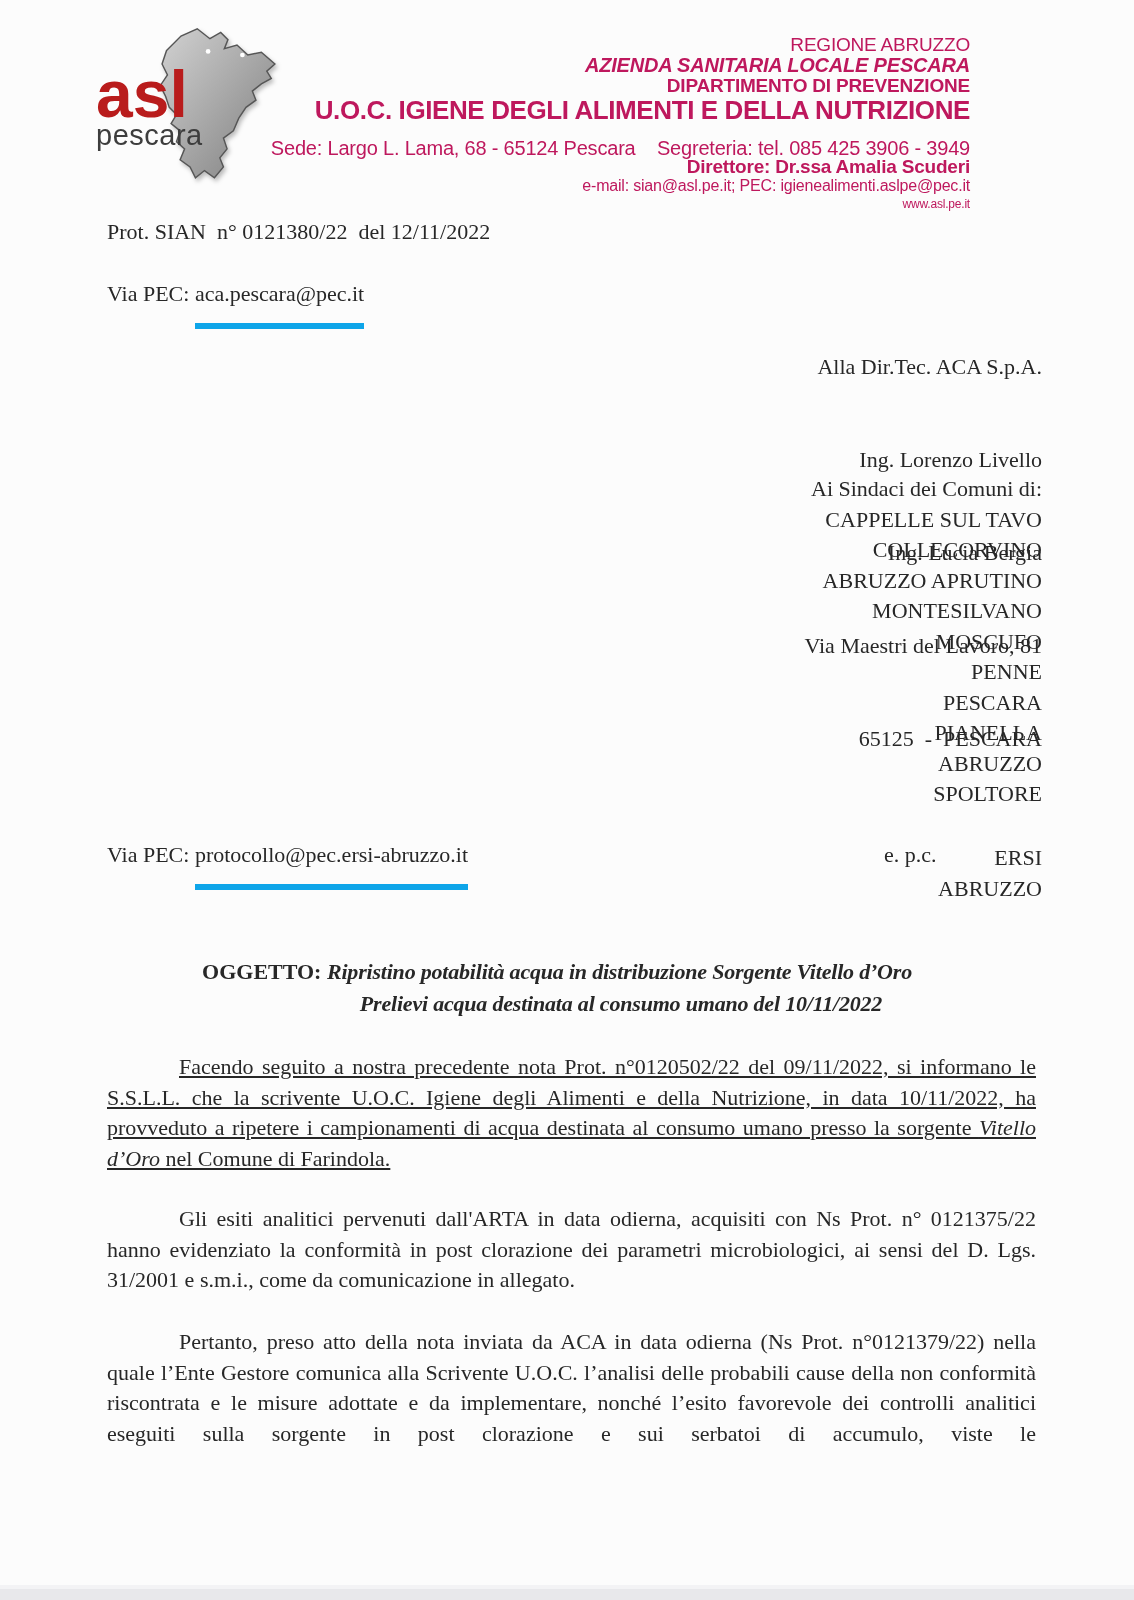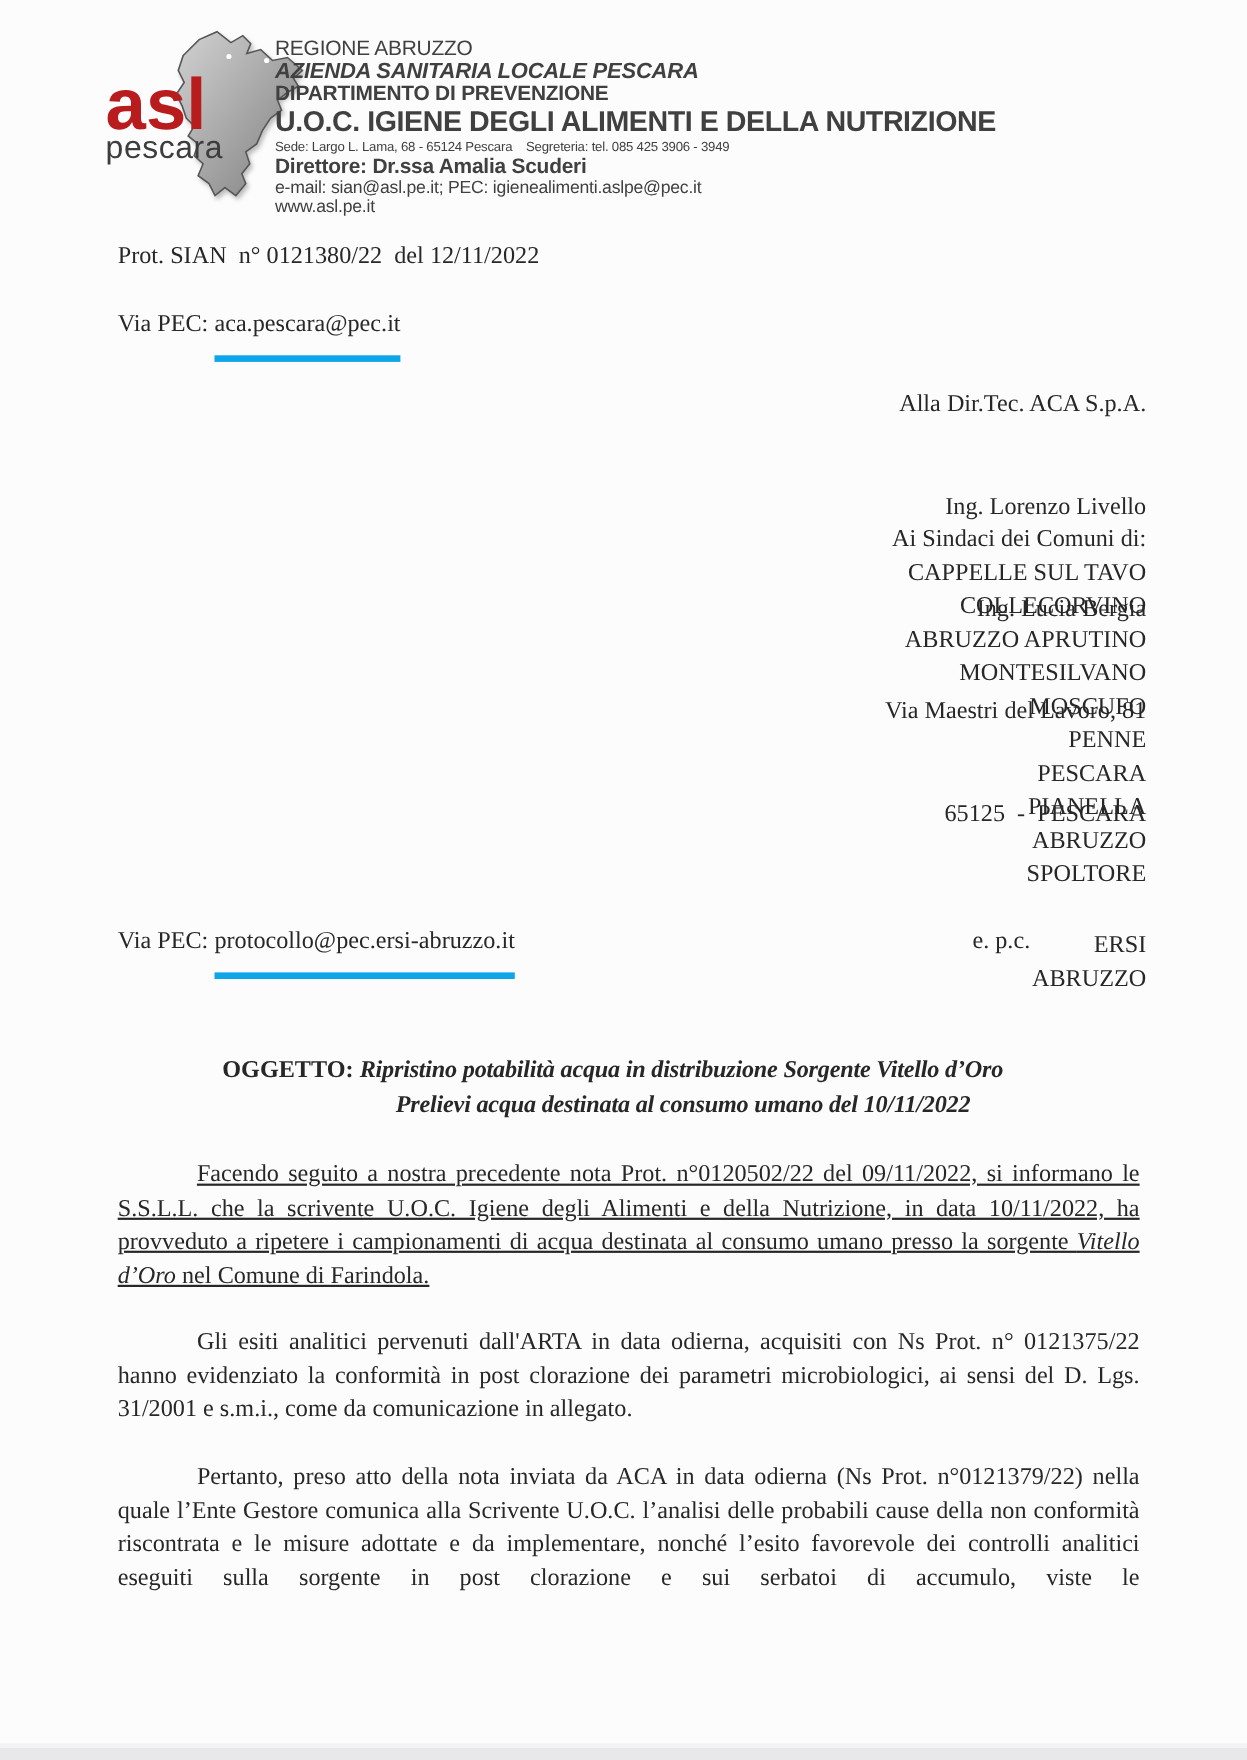--- a/index.html
+++ b/index.html
@@ -8,30 +8,30 @@
     background:#fcfcfc;color:#272727;
     font-family:"Liberation Serif", serif;
   }
   .abs{position:absolute;}
   .serif{font-family:"Liberation Serif", serif;font-size:22px;line-height:26px;text-align:center;}
   .pre{white-space:pre-wrap;}
   .u{border-bottom:6px solid #0ea5e9;padding-bottom:17px;}
   .right{text-align:right;}
 
   
-  .hdr{left:250px;top:34px;width:720px;text-align:left;
-       font-family:"Liberation Sans", sans-serif;color:#404040;}
+  .hdr{left:250px;top:34px;width:720px;text-align:right;
+       font-family:"Liberation Sans", sans-serif;color:#be185d;}
   .hdr .l1{font-size:19px;line-height:21px;letter-spacing:-0.2px;}
   .hdr .l2{font-size:20px;line-height:21px;font-weight:bold;font-style:italic;letter-spacing:-0.2px;}
   .hdr .l3{font-size:19px;line-height:20px;font-weight:bold;letter-spacing:-0.2px;}
   .hdr .l4{font-size:26px;line-height:28px;font-weight:bold;letter-spacing:-0.4px;white-space:nowrap;}
-  .hdr .l5{font-size:12px;line-height:18px;letter-spacing:-0.2px;}
+  .hdr .l5{font-size:20px;line-height:18px;letter-spacing:-0.2px;margin-top:15px;}
   .hdr .l6{font-size:19px;line-height:20px;font-weight:bold;letter-spacing:-0.2px;}
   .hdr .l7{font-size:16px;line-height:18px;letter-spacing:-0.2px;}
-  .hdr .l8{font-size:16px;line-height:18px;letter-spacing:-0.2px;}
+  .hdr .l8{font-size:12px;line-height:18px;letter-spacing:-0.2px;}
 
   
   .logo-map{left:118px;top:27px;}
   .logo-acronym{left:96px;top:64px;font-family:"Liberation Sans", sans-serif;
     font-weight:bold;font-size:66px;line-height:60px;color:#b91c1c;letter-spacing:0px;z-index:2;}
   .logo-city{left:96px;top:120px;font-family:"Liberation Sans", sans-serif;
     font-size:29px;line-height:30px;color:#3d3d3d;letter-spacing:0.5px;z-index:2;}
   .pec1{left:107px;top:281px;}
   .addr-aca{right:92px;top:289px;line-height:31px;}
   .pec2{left:107px;top:468px;}

